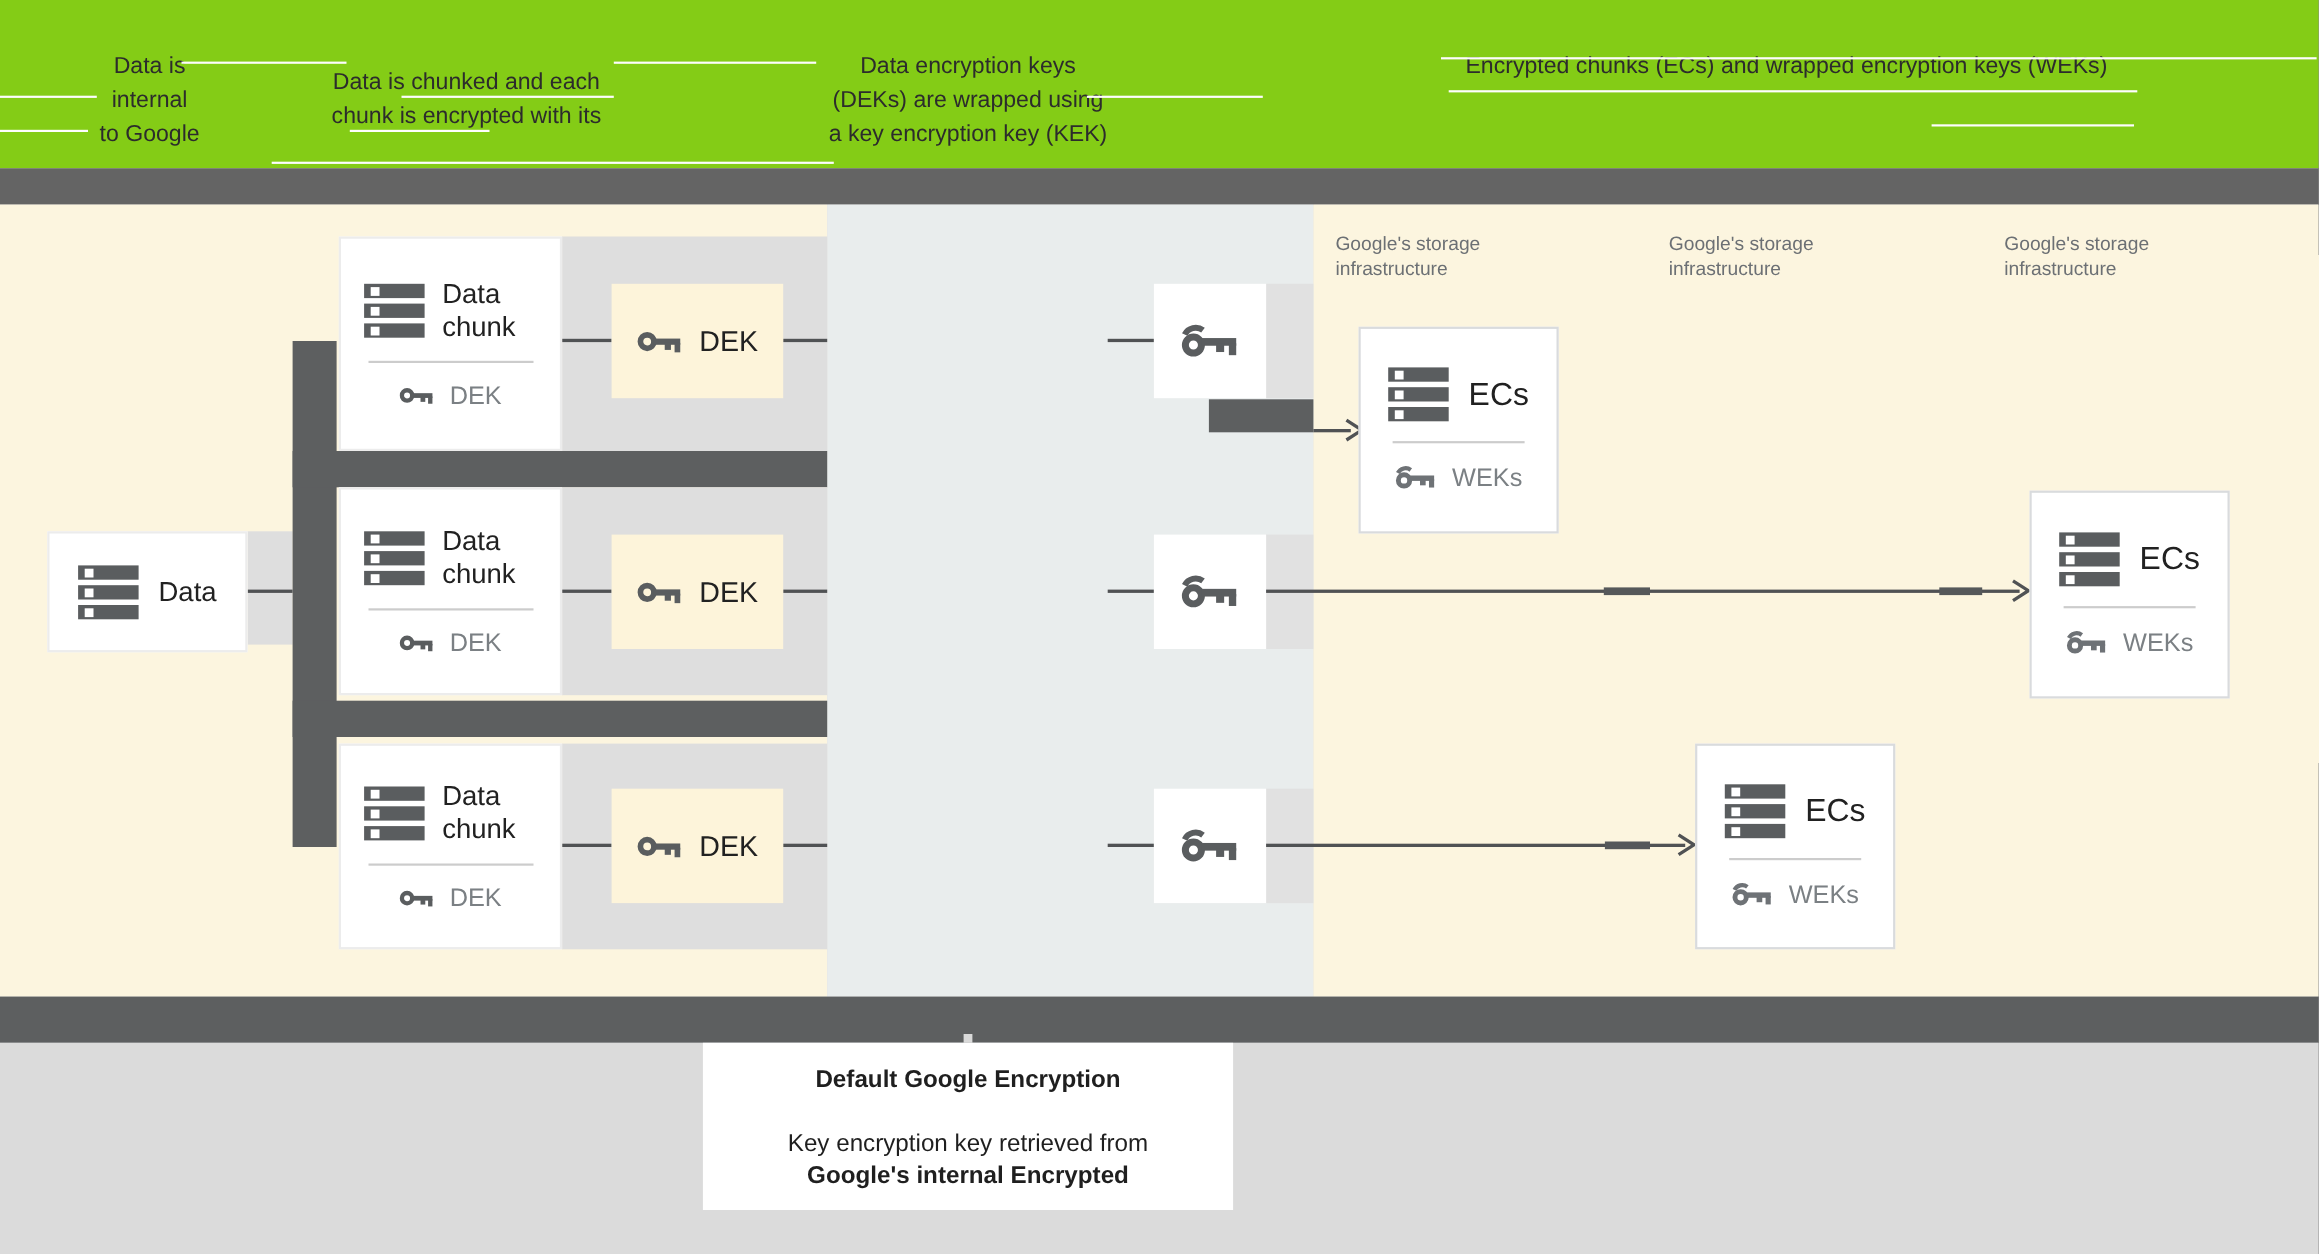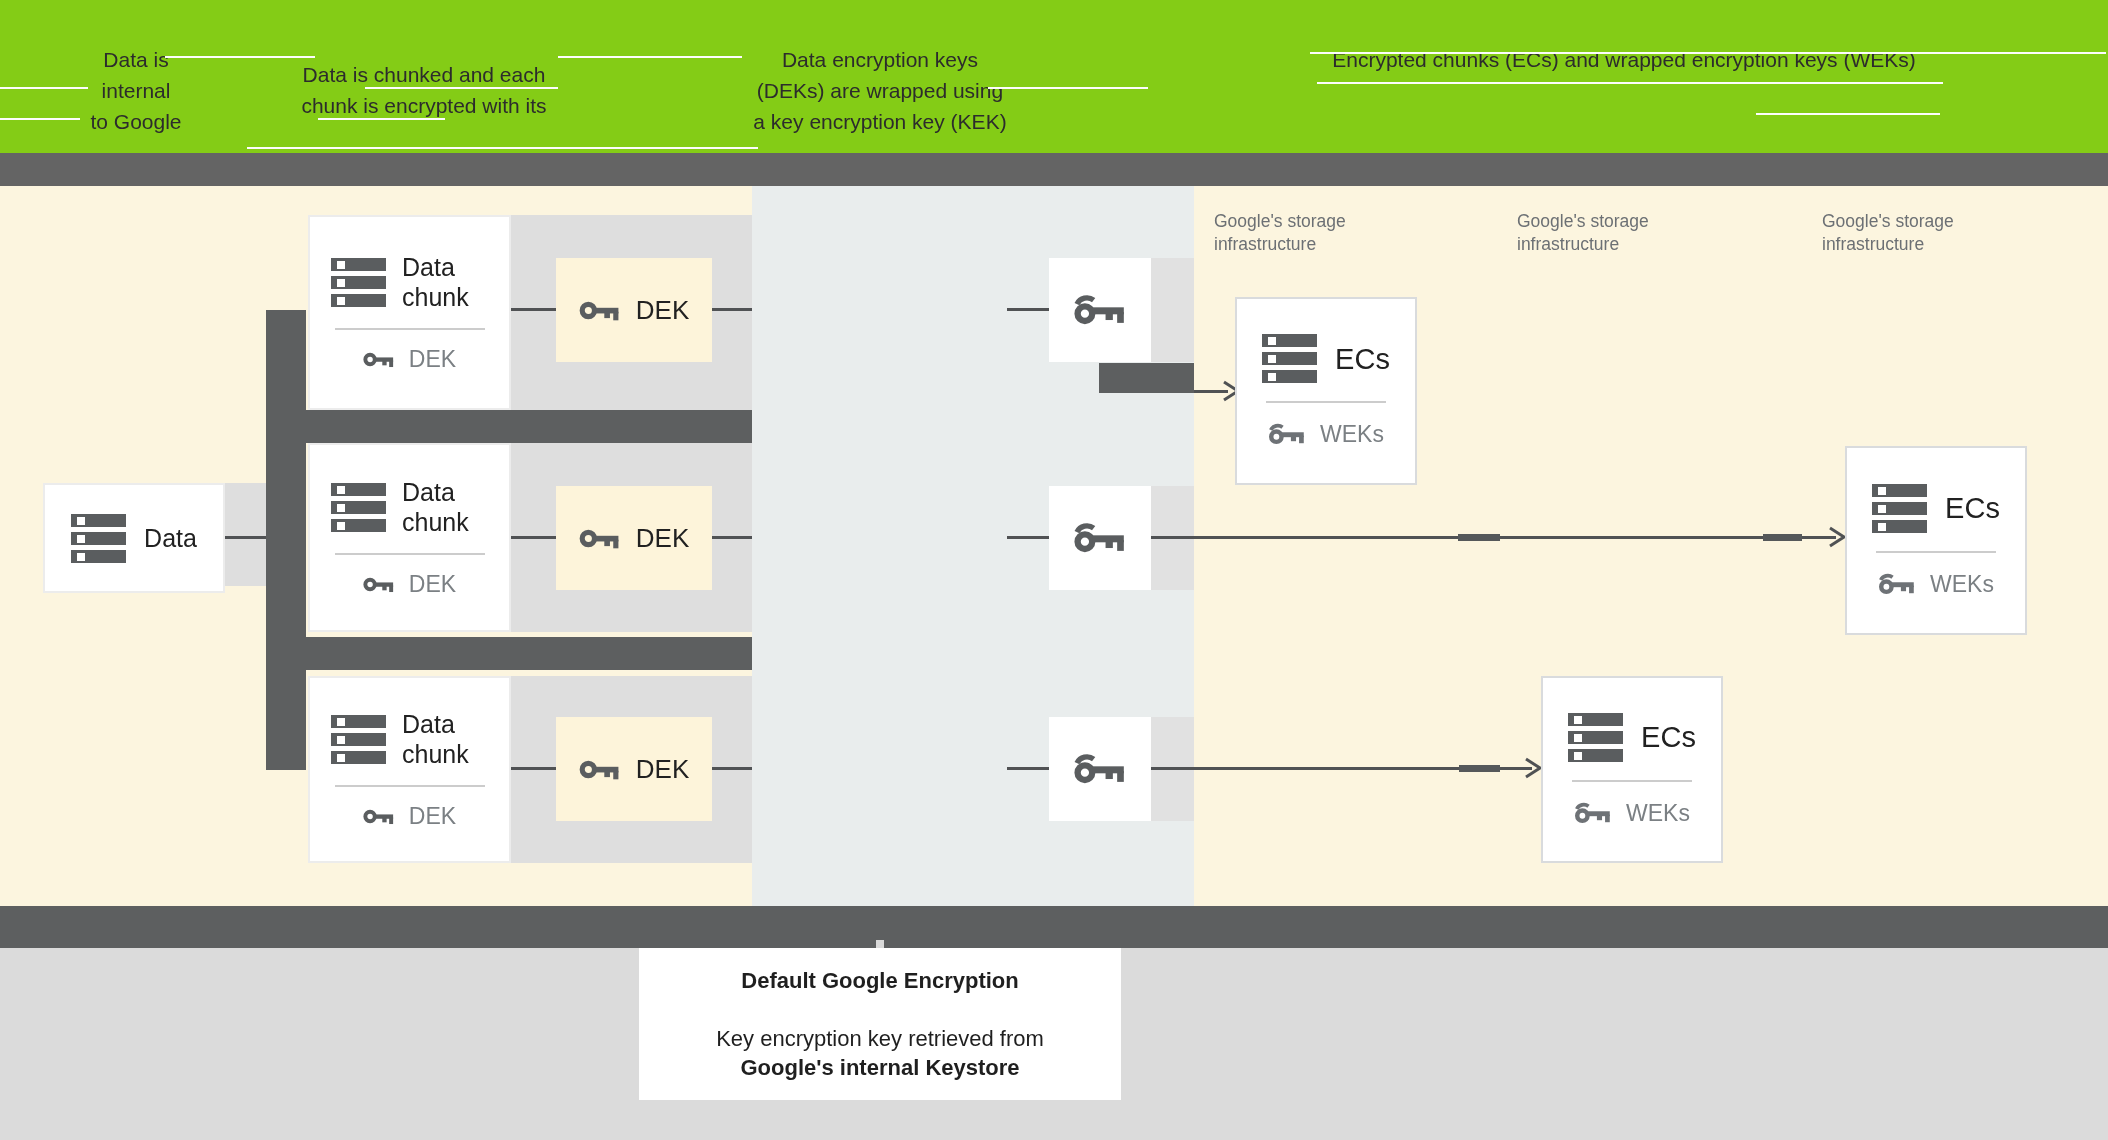--- a/index.html
+++ b/index.html
@@ -345,16 +345,16 @@
       <span>WEKs</span>
     </div>
   </div>
 
   <div id="darkbar-bottom" class="abs"></div>
   <div id="kek-notch" class="abs"></div>
   <div id="caption-area" class="abs"></div>
   <div id="caption-box" class="abs">
     <div id="caption-title">Default Google Encryption</div>
     <div class="caption-line">Key encryption key retrieved from</div>
-    <div class="caption-line bold">Google's internal Keystore</div>
+    <div class="caption-line bold">Google's internal Encrypted</div>
   </div>
 
 </div>
 
 </body></html>

